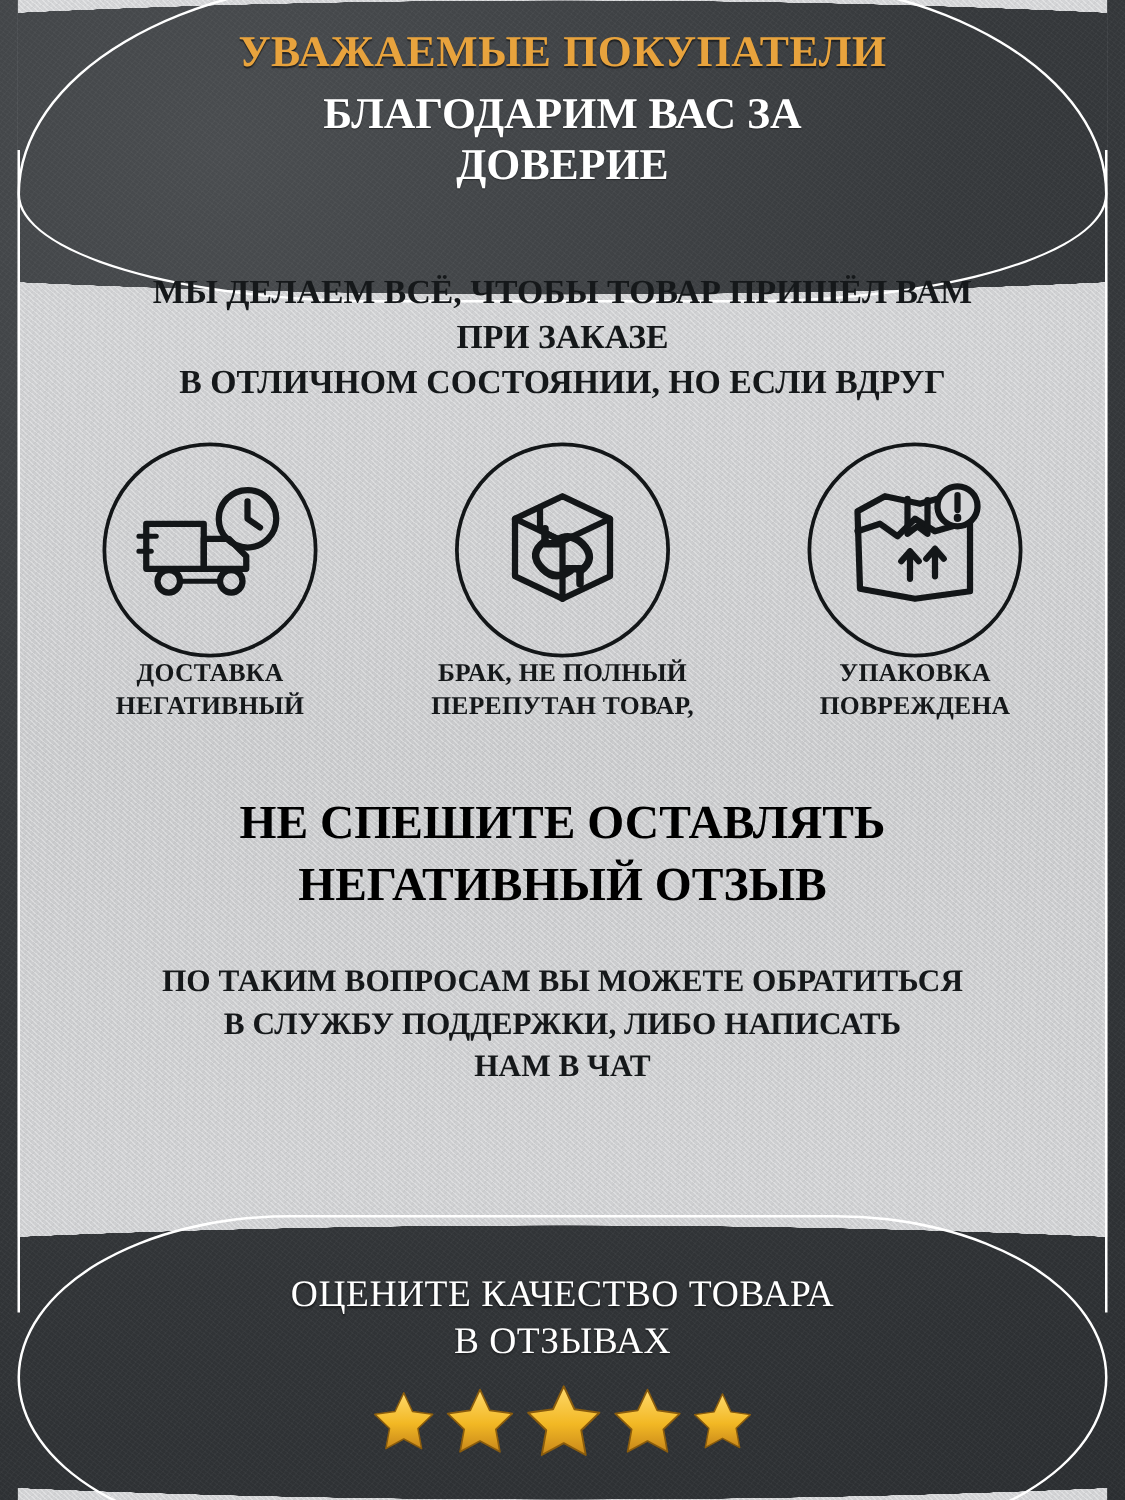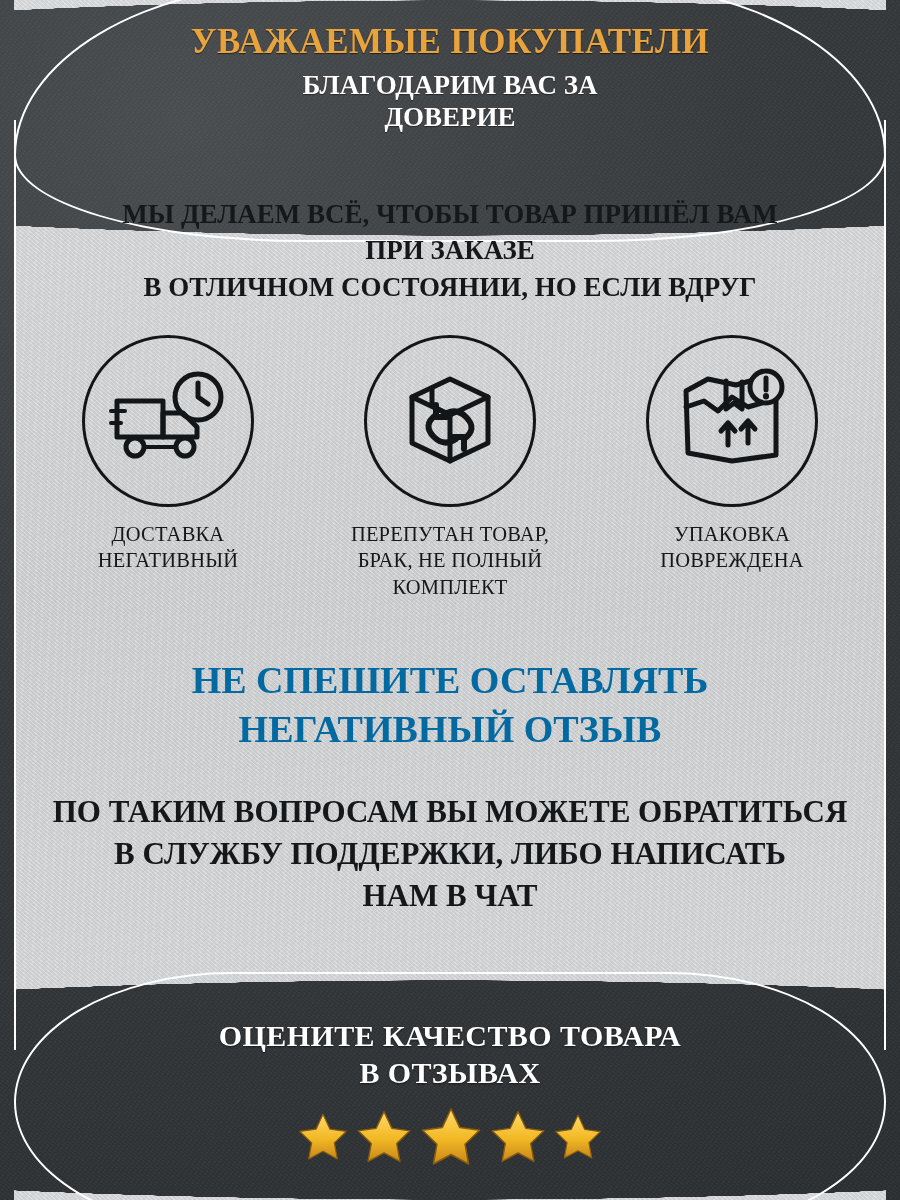--- a/index.html
+++ b/index.html
@@ -90,21 +90,21 @@
   }
   .header-title {
     font-size: 35px;
     font-weight: bold;
     letter-spacing: 0.5px;
     color: #e8a33d;
     text-shadow: 0 1px 1px rgba(0,0,0,0.55);
   }
   .header-sub {
     margin-top: 8px;
-    font-size: 27px;
+    font-size: 35px;
     font-weight: bold;
     line-height: 1.18;
     color: #ffffff;
     text-shadow: 0 1px 1px rgba(0,0,0,0.45);
   }
 
   
   .intro {
     margin-top: 62px;
     text-align: center;
@@ -134,65 +134,64 @@
     width: 172px;
     height: 172px;
     border-radius: 50%;
     border: 3px solid #131618;
     display: flex;
     align-items: center;
     justify-content: center;
     background: transparent;
   }
   .icon-caption {
-    margin-top: 14px;
     text-align: center;
     font-size: 20.5px;
-    font-weight: normal;
+    font-weight: bold;
     line-height: 1.28;
     color: #15181a;
     letter-spacing: 0.2px;
   }
 
   
   .headline {
     margin-top: 56px;
     text-align: center;
     font-size: 38px;
     font-weight: bold;
     line-height: 1.3;
-    color: #0369a1;
+    color: #000000;
     padding: 0 48px;
   }
 
   
   .note {
     margin-top: 36px;
     text-align: center;
-    font-size: 31px;
+    font-size: 25px;
     font-weight: bold;
     line-height: 1.36;
     color: #15181a;
     padding: 0 52px;
   }
 
   
   .footer {
     position: absolute;
     left: 0;
     right: 0;
     bottom: 0;
     height: 210px;
     text-align: center;
     z-index: 4;
   }
   .footer-title {
     padding-top: 28px;
     font-size: 30px;
-    font-weight: bold;
+    font-weight: normal;
     line-height: 1.22;
     color: #ffffff;
     text-shadow: 0 1px 2px rgba(0,0,0,0.6);
     letter-spacing: 0.4px;
   }
   .stars {
     margin-top: 14px;
     display: flex;
     justify-content: center;
     align-items: center;
@@ -266,23 +265,22 @@
             <path d="M42 25 L42 43 L60 52"></path>
 
             <path d="M46 52 q-14 10 -2 22 q10 10 22 2" stroke-width="6"></path>
             <path d="M46 42 L46 54 L57 54" stroke-width="6"></path>
             <path d="M74 76 q14 -10 2 -22 q-10 -10 -22 -2" stroke-width="6"></path>
             <path d="M74 86 L74 74 L63 74" stroke-width="6"></path>
           </svg>
         </span>
       </div>
       <div class="icon-caption">
+        <div>БРАК, НЕ ПОЛНЫЙ</div>
         <div>ПЕРЕПУТАН ТОВАР,</div>
-        <div>БРАК, НЕ ПОЛНЫЙ</div>
-        <div>КОМПЛЕКТ</div>
       </div>
     </div>
 
     <div class="icon-col">
       <div class="icon-circle">
         <span>
           <svg width="116" height="104" viewBox="0 0 116 104" fill="none" stroke="#131618" stroke-width="5" stroke-linecap="round" stroke-linejoin="round">
 
             <path d="M12 24 L34 12 L62 18 L90 10 L102 24 L102 88 L58 94 L14 86 Z"></path>
 

